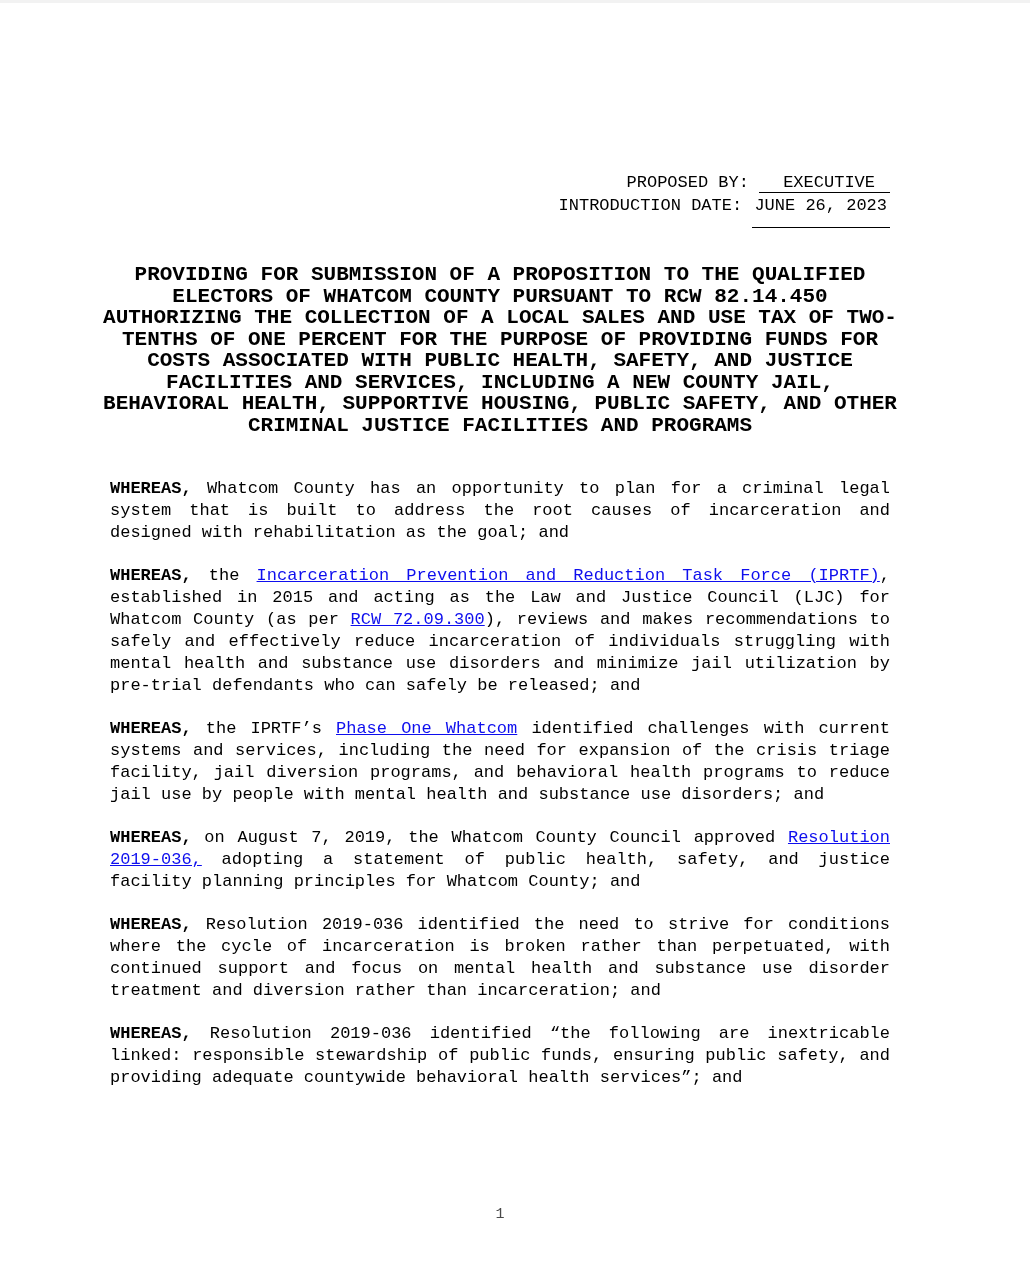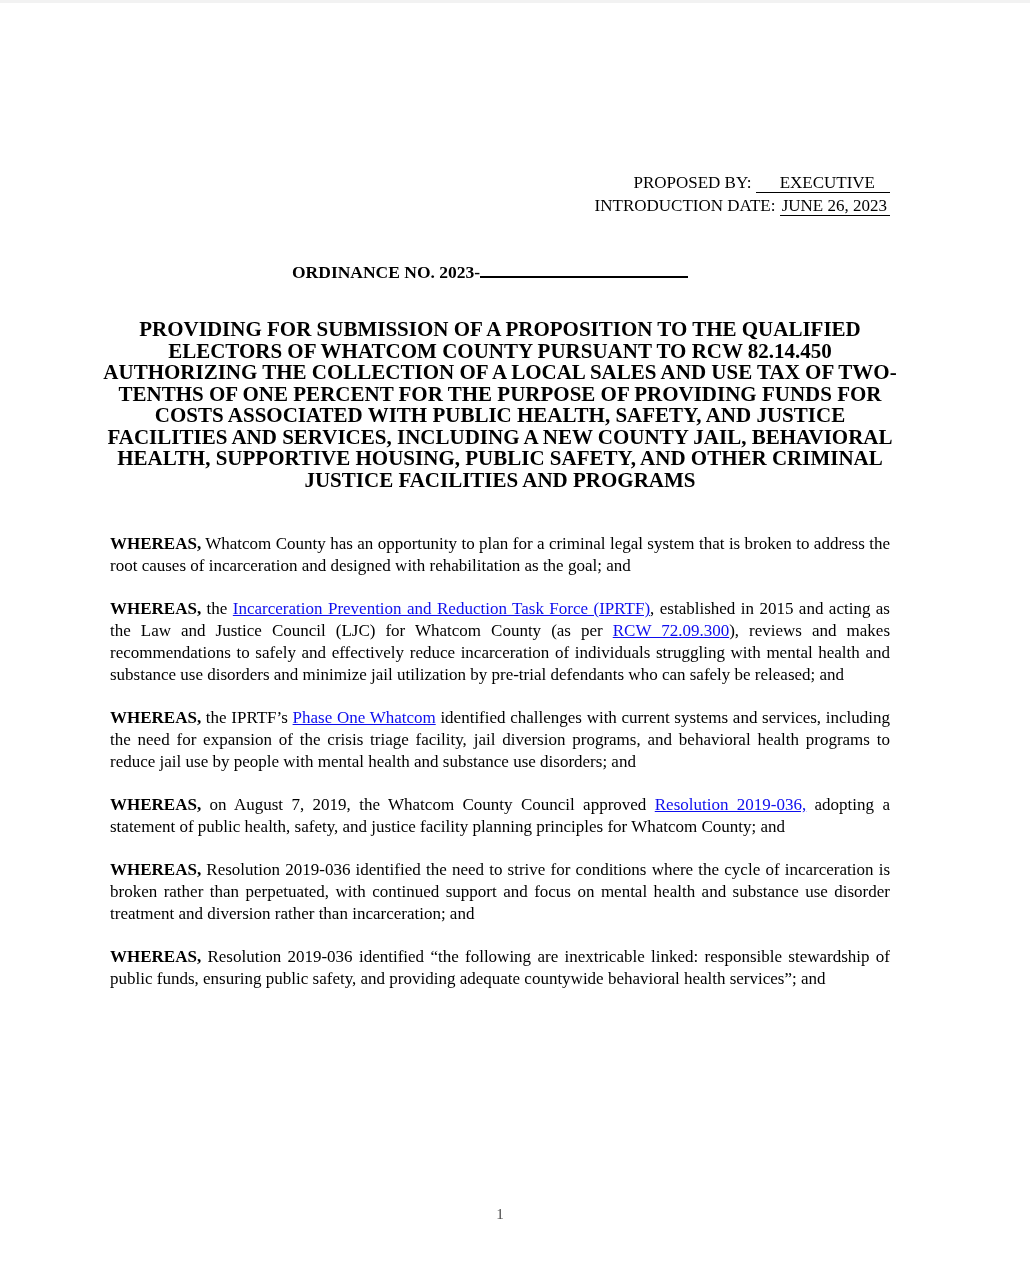--- a/index.html
+++ b/index.html
@@ -3,21 +3,21 @@
 <meta charset="utf-8">
 <style>
   * { margin: 0; padding: 0; box-sizing: border-box; }
   html, body { background: #ffffff; }
   .page {
     position: relative;
     width: 1030px;
     height: 1284px;
     background: #ffffff;
     overflow: hidden;
-    font-family: Liberation Serif, serif;
+    font-family: Liberation Mono, monospace;
     color: #000000;
   }
   .top-edge {
     position: absolute;
     top: 0; left: 0; right: 0;
     height: 3px;
     background: #f2f2f2;
   }
   .content {
     position: absolute;
@@ -31,21 +31,21 @@
     font-size: 17px;
     line-height: 23px;
     white-space: nowrap;
   }
   .u-fill {
     display: inline-block;
     border-bottom: 1.7px solid #000;
     line-height: 19px;
   }
   .exec-pad { padding: 0 15px 0 24px; }
-  .date-pad { padding: 0 3px 0 2px; }
+  .date-pad { padding: 0 3px 12px 2px; }
   .ordinance-line {
     margin-top: 45px;
     margin-left: 182px;
     font-weight: bold;
     font-size: 17.5px;
     white-space: nowrap;
   }
   .blank-line {
     display: inline-block;
     width: 208px;
@@ -97,28 +97,25 @@
       <div>
         <span>PROPOSED BY:</span>
         <span class="u-fill exec-pad">EXECUTIVE</span>
       </div>
       <div>
         <span>INTRODUCTION DATE:</span>
         <span class="u-fill date-pad">JUNE 26, 2023</span>
       </div>
     </div>
 
-    <div class="ordinance-line">
-      <span>ORDINANCE NO. 2023-</span><span class="blank-line"></span>
-    </div>
 
     <div class="doc-title">PROVIDING FOR SUBMISSION OF A PROPOSITION TO THE QUALIFIED ELECTORS OF WHATCOM COUNTY PURSUANT TO RCW 82.14.450 AUTHORIZING THE COLLECTION OF A LOCAL SALES AND USE TAX OF TWO-TENTHS OF ONE PERCENT FOR THE PURPOSE OF PROVIDING FUNDS FOR COSTS ASSOCIATED WITH PUBLIC HEALTH, SAFETY, AND JUSTICE FACILITIES AND SERVICES, INCLUDING A NEW COUNTY JAIL, BEHAVIORAL HEALTH, SUPPORTIVE HOUSING, PUBLIC SAFETY, AND OTHER CRIMINAL JUSTICE FACILITIES AND PROGRAMS</div>
 
     <div class="paras">
-        <p class="body-para"><b>WHEREAS,</b><span> Whatcom County has an opportunity to plan for a criminal legal system that is broken to address the root causes of incarceration and designed with rehabilitation as the goal; and</span></p>
+        <p class="body-para"><b>WHEREAS,</b><span> Whatcom County has an opportunity to plan for a criminal legal system that is built to address the root causes of incarceration and designed with rehabilitation as the goal; and</span></p>
         <p class="body-para"><b>WHEREAS,</b><span> the </span><a class="doc-link" href="#">Incarceration Prevention and Reduction Task Force (IPRTF)</a><span>, established in 2015 and acting as the Law and Justice Council (LJC) for Whatcom County (as per </span><a class="doc-link" href="#">RCW 72.09.300</a><span>), reviews and makes recommendations to safely and effectively reduce incarceration of individuals struggling with mental health and substance use disorders and minimize jail utilization by pre-trial defendants who can safely be released; and</span></p>
         <p class="body-para"><b>WHEREAS,</b><span> the IPRTF’s </span><a class="doc-link" href="#">Phase One Whatcom</a><span> identified challenges with current systems and services, including the need for expansion of the crisis triage facility, jail diversion programs, and behavioral health programs to reduce jail use by people with mental health and substance use disorders; and</span></p>
         <p class="body-para"><b>WHEREAS,</b><span> on August 7, 2019, the Whatcom County Council approved </span><a class="doc-link" href="#">Resolution 2019-036,</a><span> adopting a statement of public health, safety, and justice facility planning principles for Whatcom County; and</span></p>
         <p class="body-para"><b>WHEREAS,</b><span> Resolution 2019-036 identified the need to strive for conditions where the cycle of incarceration is broken rather than perpetuated, with continued support and focus on mental health and substance use disorder treatment and diversion rather than incarceration; and</span></p>
         <p class="body-para"><b>WHEREAS,</b><span> Resolution 2019-036 identified “the following are inextricable linked: responsible stewardship of public funds, ensuring public safety, and providing adequate countywide behavioral health services”; and</span></p>
       </div>
 
   </div>
 
   <div class="page-number">1</div>

